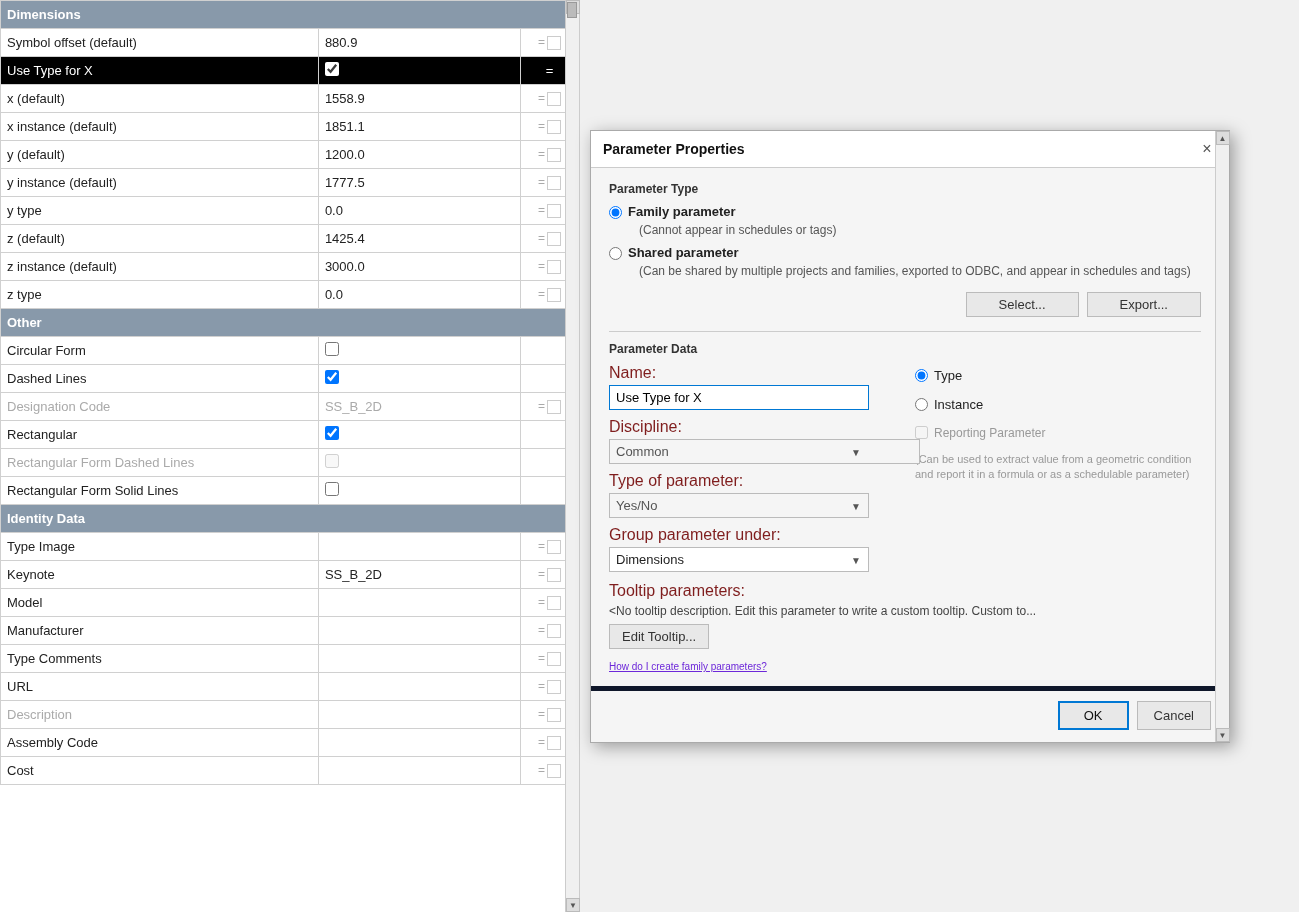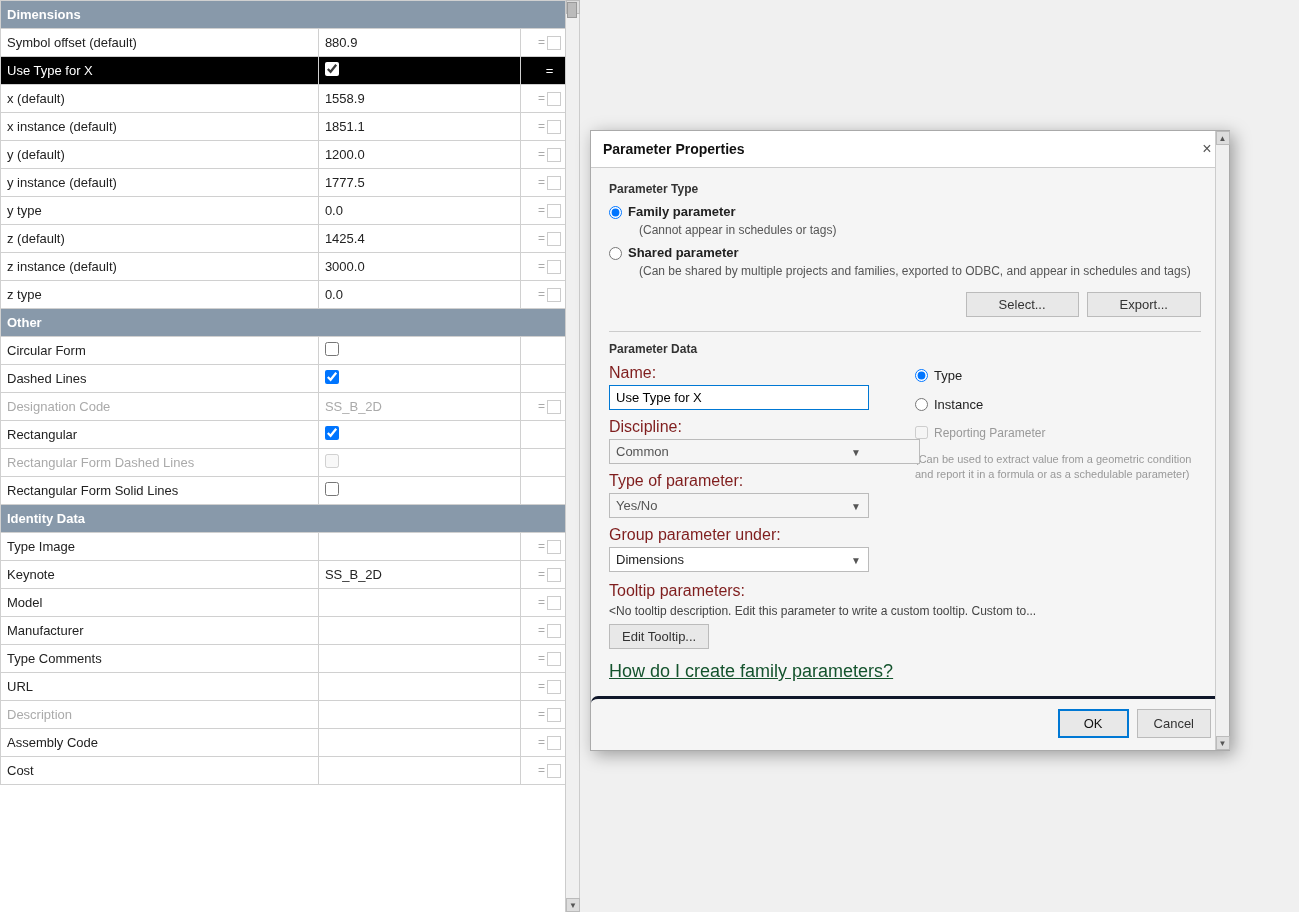--- a/index.html
+++ b/index.html
@@ -297,36 +297,35 @@
     .btn-edit-tooltip {
       background: #e8e8e8;
       border: 1px solid #bbb;
       padding: 4px 12px;
       cursor: pointer;
       font-size: 13px;
       color: #333;
     }
 
     .help-link {
-      color: #14532d;
+      color: #6d28d9;
       text-decoration: underline;
       cursor: pointer;
-      font-size: 18px;
+      font-size: 10px;
       display: block;
       margin-top: 12px;
     }
 
     .dialog-footer {
       display: flex;
       justify-content: flex-end;
       gap: 8px;
       padding: 10px 18px 12px 18px;
       background: #f5f5f5;
-      border-top: 3px solid #0f172a;
-      border-radius: 7px;
+      border-top: 5px solid #0f172a;
     }
 
     .btn-ok {
       background: #e8e8e8;
       border: 2px solid #0078d4;
       padding: 5px 24px;
       cursor: pointer;
       font-size: 13px;
       color: #111;
       min-width: 70px;

